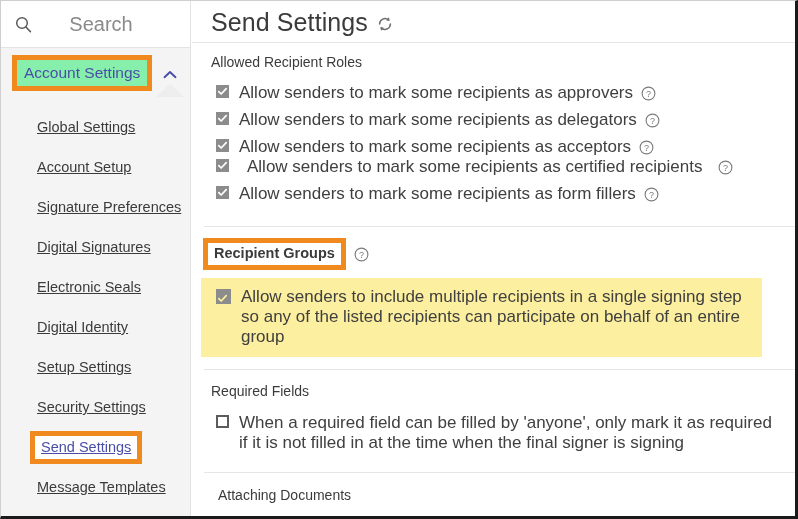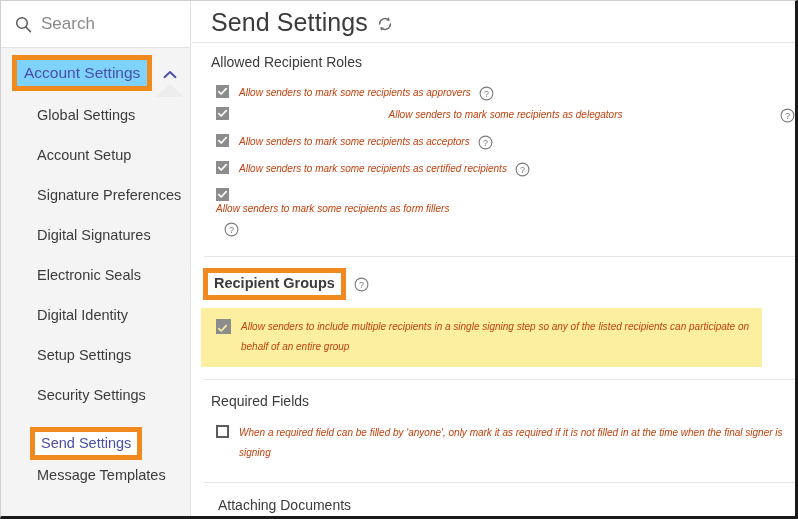--- a/index.html
+++ b/index.html
@@ -48,38 +48,39 @@
     position: relative;
     flex: 0 0 auto;
     margin-right: 9px;
   }
   .search-icon svg { display: block; }
   .search-input {
     border: none;
     outline: none;
     background: transparent;
     font-family: "Liberation Sans", sans-serif;
-    font-size: 17px;
+    font-size: 20px;
     color: #8a8a8a;
     width: 120px;
     padding: 0;
+    text-align: center;
   }
   .search-input::placeholder { color: #8a8a8a; opacity: 1; }
 
   .acct-row {
     position: relative;
     height: 46px;
   }
   .acct-label {
     position: absolute;
     left: 11px;
     top: 7px;
     font-size: 15.5px;
     color: #4a4ea8;
-    background: #7dd3fc;
+    background: #86efac;
     padding: 4px 7px 5px 7px;
     border: 5px solid #f08a1e;
     box-sizing: border-box;
     line-height: 17px;
     white-space: nowrap;
   }
   .chevron-up {
     position: absolute;
     right: 13px;
     top: 17px;
@@ -99,27 +100,28 @@
 
   .nav-list {
     position: absolute;
     top: 106px;
     left: 0;
     right: 0;
   }
   .nav-item {
     height: 40px;
     display: flex;
-    align-items: flex-start;
+    align-items: center;
     padding-left: 36px;
     font-size: 14.5px;
     color: #3b3b3b;
     box-sizing: border-box;
     position: relative;
     white-space: nowrap;
+    text-decoration: underline;
   }
   .nav-item.selected {
     color: #4a4ea8;
   }
   .nav-item.selected .nav-text {
     background: #ffffff;
     border: 5px solid #f08a1e;
     padding: 3px 6px 4px 6px;
     margin-left: -7px;
     line-height: 16px;
@@ -185,24 +187,23 @@
     border: 1px solid #8c8c8c;
     box-sizing: border-box;
   }
   .cb-unchecked {
     background: #ffffff;
     border: 2px solid #5c5c5c;
     box-sizing: border-box;
   }
   .cb-checked svg { display: block; margin: 0; }
   .opt-text {
-    font-size: 10px;
-    color: #c2410c;
+    font-size: 17px;
+    color: #404040;
     line-height: 20px;
-    font-style: italic;
   }
   .help-icon {
     display: inline-block;
     width: 15px;
     height: 15px;
     margin-left: 8px;
     position: relative;
     top: 3px;
   }
   .hr {
@@ -332,66 +333,66 @@
         </span>
         <span class="opt-text">Allow senders to mark some recipients as approvers</span>
         <span class="help-icon">
           <svg width="15" height="15" viewBox="0 0 15 15">
               <circle cx="7.5" cy="7.5" r="6.4" fill="none" stroke="#7a7a7a" stroke-width="1.1"></circle>
               <text x="7.5" y="10.8" font-size="9" fill="#7a7a7a" text-anchor="middle" font-family="Liberation Sans, sans-serif">?</text>
             </svg>
         </span>
       </div>
 
-      <div class="opt-row" style="margin-top:2px;justify-content:space-between;">
-        <span class="cb cb-checked">
-          <svg width="11" height="11" viewBox="0 0 11 11">
-              <polyline points="1.8,5.6 4.2,8 9.2,2.6" fill="none" stroke="#ffffff" stroke-width="1.7" stroke-linecap="round" stroke-linejoin="round"></polyline>
-            </svg>
-        </span>
-        <span class="opt-text">Allow senders to mark some recipients as delegators</span>
-        <span class="help-icon">
-          <svg width="15" height="15" viewBox="0 0 15 15">
-              <circle cx="7.5" cy="7.5" r="6.4" fill="none" stroke="#7a7a7a" stroke-width="1.1"></circle>
-              <text x="7.5" y="10.8" font-size="9" fill="#7a7a7a" text-anchor="middle" font-family="Liberation Sans, sans-serif">?</text>
-            </svg>
-        </span>
-      </div>
-
       <div class="opt-row" style="margin-top:7px;">
         <span class="cb cb-checked">
           <svg width="11" height="11" viewBox="0 0 11 11">
               <polyline points="1.8,5.6 4.2,8 9.2,2.6" fill="none" stroke="#ffffff" stroke-width="1.7" stroke-linecap="round" stroke-linejoin="round"></polyline>
             </svg>
         </span>
-        <span class="opt-text">Allow senders to mark some recipients as acceptors</span>
+        <span class="opt-text">Allow senders to mark some recipients as delegators</span>
         <span class="help-icon">
           <svg width="15" height="15" viewBox="0 0 15 15">
               <circle cx="7.5" cy="7.5" r="6.4" fill="none" stroke="#7a7a7a" stroke-width="1.1"></circle>
               <text x="7.5" y="10.8" font-size="9" fill="#7a7a7a" text-anchor="middle" font-family="Liberation Sans, sans-serif">?</text>
             </svg>
         </span>
       </div>
 
       <div class="opt-row" style="margin-top:7px;">
         <span class="cb cb-checked">
           <svg width="11" height="11" viewBox="0 0 11 11">
               <polyline points="1.8,5.6 4.2,8 9.2,2.6" fill="none" stroke="#ffffff" stroke-width="1.7" stroke-linecap="round" stroke-linejoin="round"></polyline>
             </svg>
         </span>
+        <span class="opt-text">Allow senders to mark some recipients as acceptors</span>
+        <span class="help-icon">
+          <svg width="15" height="15" viewBox="0 0 15 15">
+              <circle cx="7.5" cy="7.5" r="6.4" fill="none" stroke="#7a7a7a" stroke-width="1.1"></circle>
+              <text x="7.5" y="10.8" font-size="9" fill="#7a7a7a" text-anchor="middle" font-family="Liberation Sans, sans-serif">?</text>
+            </svg>
+        </span>
+      </div>
+
+      <div class="opt-row" style="gap:8px;">
+        <span class="cb cb-checked">
+          <svg width="11" height="11" viewBox="0 0 11 11">
+              <polyline points="1.8,5.6 4.2,8 9.2,2.6" fill="none" stroke="#ffffff" stroke-width="1.7" stroke-linecap="round" stroke-linejoin="round"></polyline>
+            </svg>
+        </span>
         <span class="opt-text">Allow senders to mark some recipients as certified recipients</span>
         <span class="help-icon">
           <svg width="15" height="15" viewBox="0 0 15 15">
               <circle cx="7.5" cy="7.5" r="6.4" fill="none" stroke="#7a7a7a" stroke-width="1.1"></circle>
               <text x="7.5" y="10.8" font-size="9" fill="#7a7a7a" text-anchor="middle" font-family="Liberation Sans, sans-serif">?</text>
             </svg>
         </span>
       </div>
 
-      <div class="opt-row" style="margin-top:7px;flex-direction:column;">
+      <div class="opt-row" style="margin-top:7px;">
         <span class="cb cb-checked">
           <svg width="11" height="11" viewBox="0 0 11 11">
               <polyline points="1.8,5.6 4.2,8 9.2,2.6" fill="none" stroke="#ffffff" stroke-width="1.7" stroke-linecap="round" stroke-linejoin="round"></polyline>
             </svg>
         </span>
         <span class="opt-text">Allow senders to mark some recipients as form fillers</span>
         <span class="help-icon">
           <svg width="15" height="15" viewBox="0 0 15 15">
               <circle cx="7.5" cy="7.5" r="6.4" fill="none" stroke="#7a7a7a" stroke-width="1.1"></circle>
               <text x="7.5" y="10.8" font-size="9" fill="#7a7a7a" text-anchor="middle" font-family="Liberation Sans, sans-serif">?</text>

